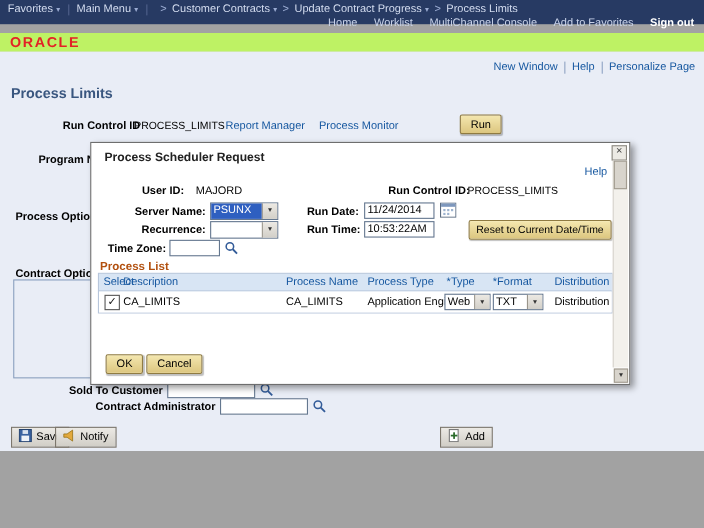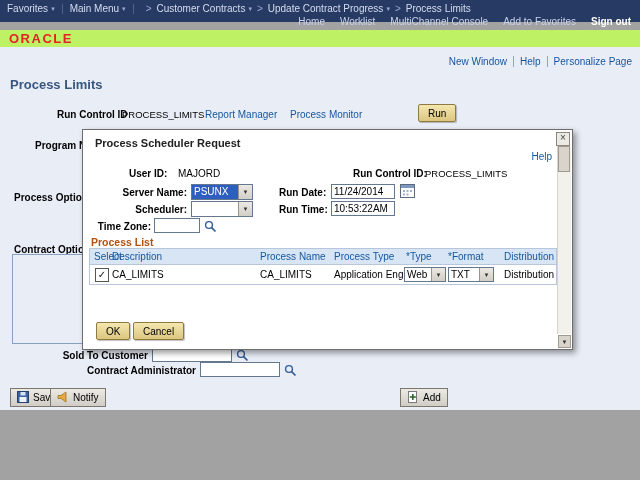--- a/index.html
+++ b/index.html
@@ -205,27 +205,28 @@
           <g fill="#9db3cf">
             <rect x="3" y="6" width="2" height="2"></rect>
             <rect x="6.5" y="6" width="2" height="2"></rect>
             <rect x="10" y="6" width="2" height="2"></rect>
             <rect x="3" y="9.5" width="2" height="2"></rect>
             <rect x="6.5" y="9.5" width="2" height="2"></rect>
           </g>
         </svg>
     </span>
 
-    <span class="lbl ra" style="left:8px;top:74px;width:96px;">Scheduler:</span>
+    <span class="lbl ra" style="left:8px;top:74px;width:96px;">Recurrence:</span>
     <span class="dd" style="left:108px;top:71px;width:62px;">
       <span class="dd-val"></span>
       <span class="dd-btn">▼</span>
     </span>
     <span class="lbl" style="left:196px;top:74px;">Run Time:</span>
     <input class="tin" style="left: 248px; top: 71px; width: 64px;" value="10:53:22AM">
+    <span class="btn-tan" style="left:343px;top:70px;font-size:9.5px;padding:0 6px;">Reset to Current Date/Time</span>
 
     <span class="lbl ra" style="left:8px;top:91px;width:60px;">Time Zone:</span>
     <input class="tin" style="left: 71px; top: 88px; width: 46px;" value="">
     <span class="lens" style="left:121px;top:89px;">
       <svg width="13" height="13" viewBox="0 0 13 13">
           <circle cx="5" cy="5" r="3.4" fill="none" stroke="#335c99" stroke-width="1.4"></circle>
           <line x1="7.6" y1="7.6" x2="11.5" y2="11.5" stroke="#335c99" stroke-width="1.7"></line>
         </svg>
     </span>
 

